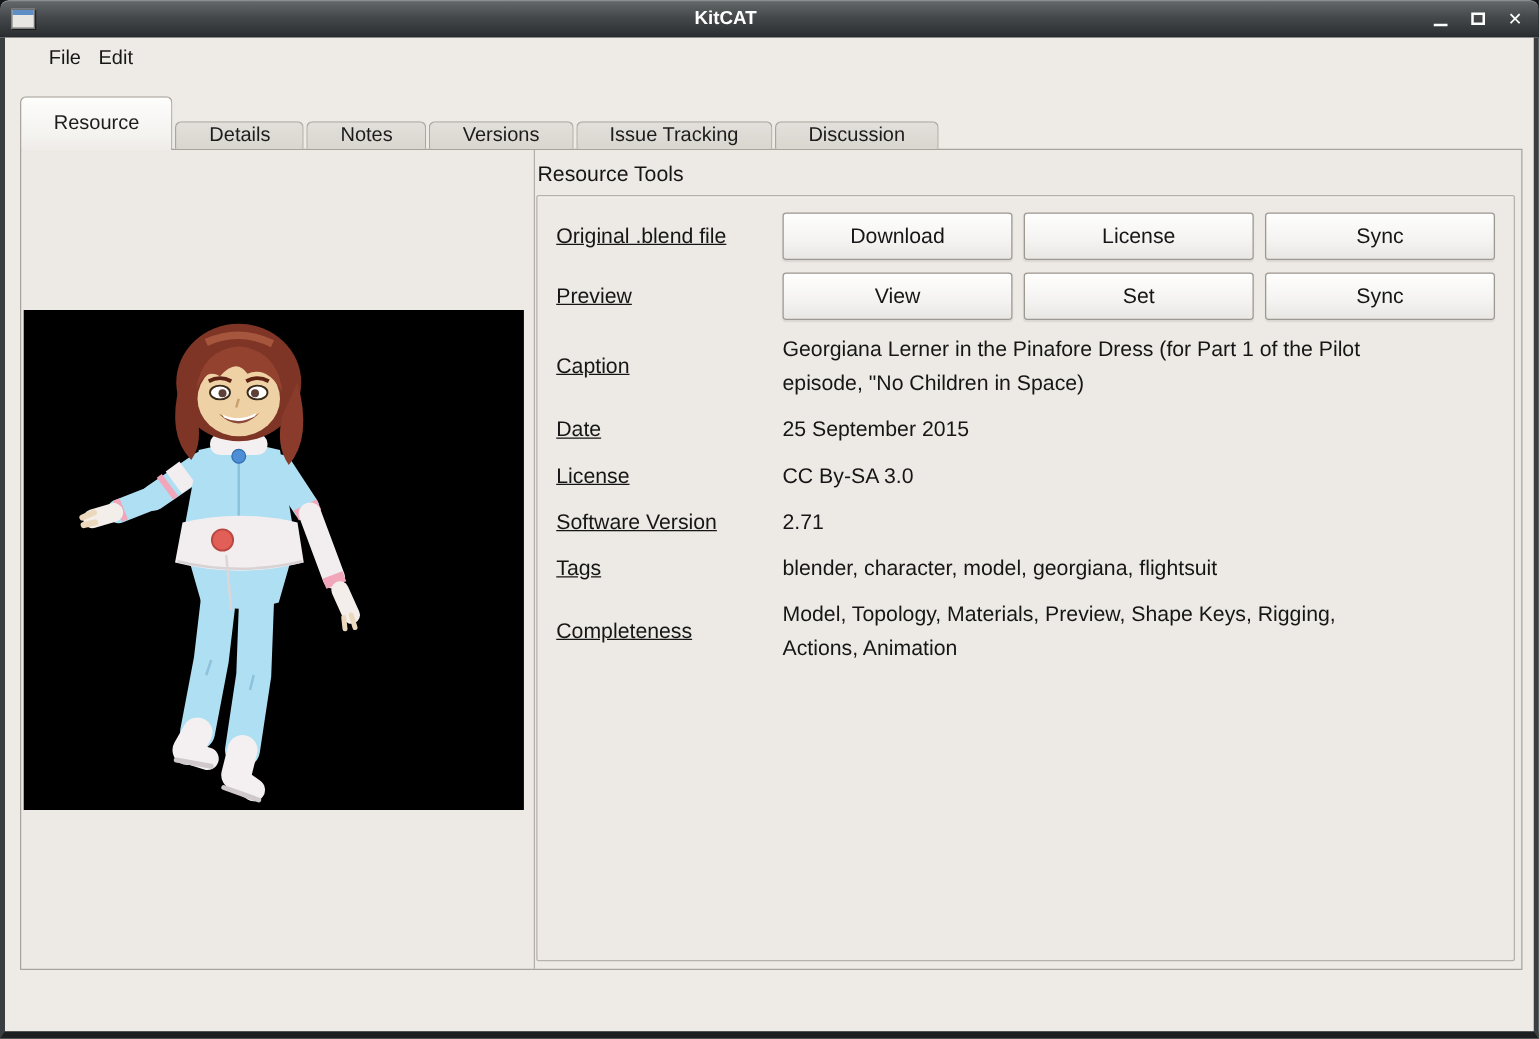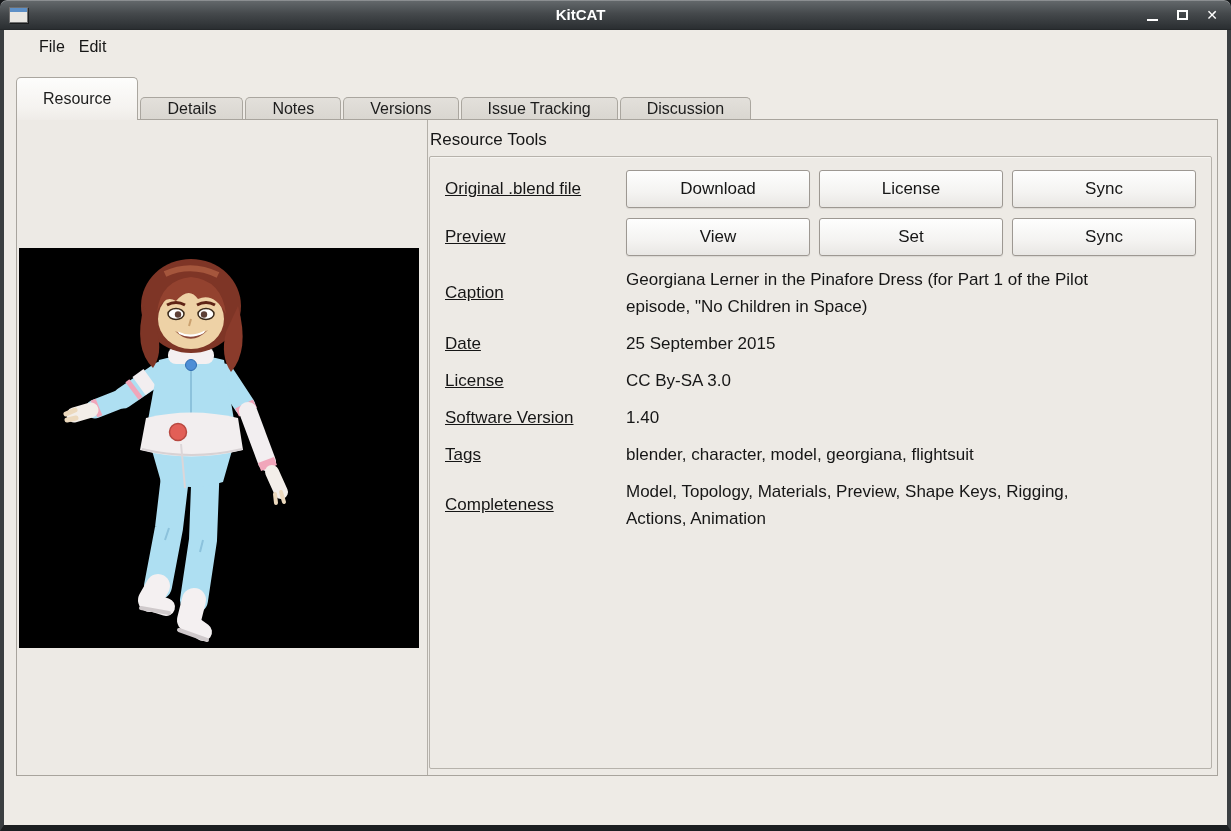--- a/index.html
+++ b/index.html
@@ -184,21 +184,21 @@
             <div class="field-label">Caption</div>
             <span class="field-value">Georgiana Lerner in the Pinafore Dress (for Part 1 of the Pilot episode, "No Children in Space)</span>
 
             <div class="field-label">Date</div>
             <span class="field-value">25 September 2015</span>
 
             <div class="field-label">License</div>
             <span class="field-value">CC By-SA 3.0</span>
 
             <div class="field-label">Software Version</div>
-            <span class="field-value">1.40</span>
+            <span class="field-value">2.71</span>
 
             <div class="field-label">Tags</div>
             <span class="field-value">blender, character, model, georgiana, flightsuit</span>
 
             <div class="field-label">Completeness</div>
             <span class="field-value">Model, Topology, Materials, Preview, Shape Keys, Rigging, Actions, Animation</span>
 
           </div>
         </div>
       </div>

